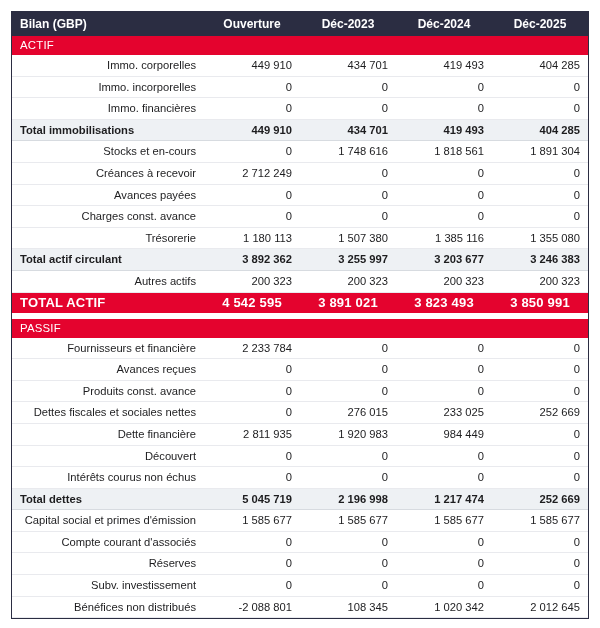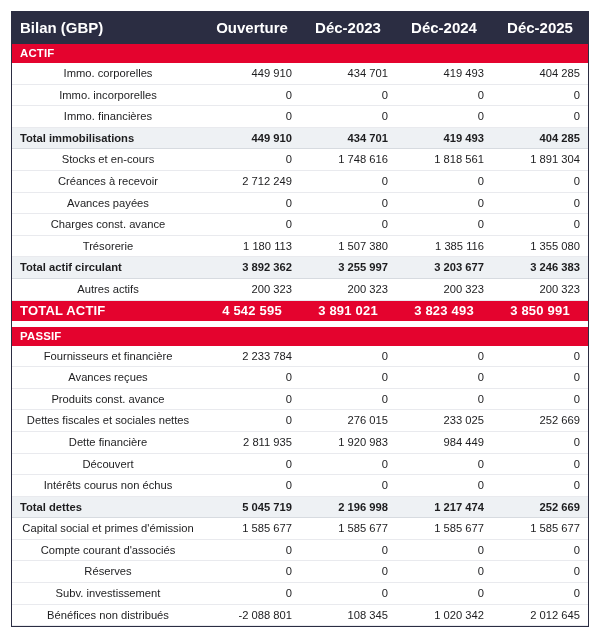--- a/index.html
+++ b/index.html
@@ -43,44 +43,44 @@
     white-space: nowrap;
     overflow: hidden;
     vertical-align: middle;
   }
 
   
   tr.head-row th {
     background: #2b2d42;
     color: #ffffff;
     font-weight: bold;
-    font-size: 15px;
-    height: 32px;
+    font-size: 12px;
+    height: 24px;
     line-height: 24px;
   }
   tr.head-row th.lbl { text-align: left; }
   tr.head-row th.num { text-align: center; }
 
   
   tr.section td {
     background: #e4032e;
     color: #ffffff;
-    font-weight: bold;
+    font-weight: normal;
     font-size: 11.4px;
     height: 19px;
     line-height: 19px;
     letter-spacing: 0.2px;
   }
 
   
   tr.item td {
     background: #ffffff;
     border-bottom: 1px solid #e9eaee;
   }
-  tr.item td.lbl { text-align: center; }
+  tr.item td.lbl { text-align: right; }
   tr.item td.num { text-align: right; }
 
   
   tr.subtotal td {
     background: #eef1f4;
     font-weight: bold;
     border-top: 1px solid #d7dbe0;
     border-bottom: 1px solid #d7dbe0;
   }
   tr.subtotal td.lbl { text-align: left; }

